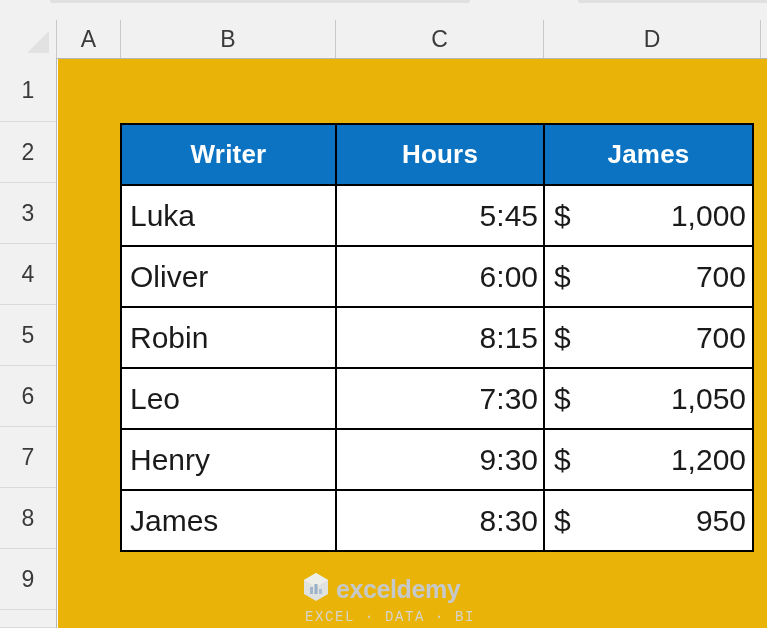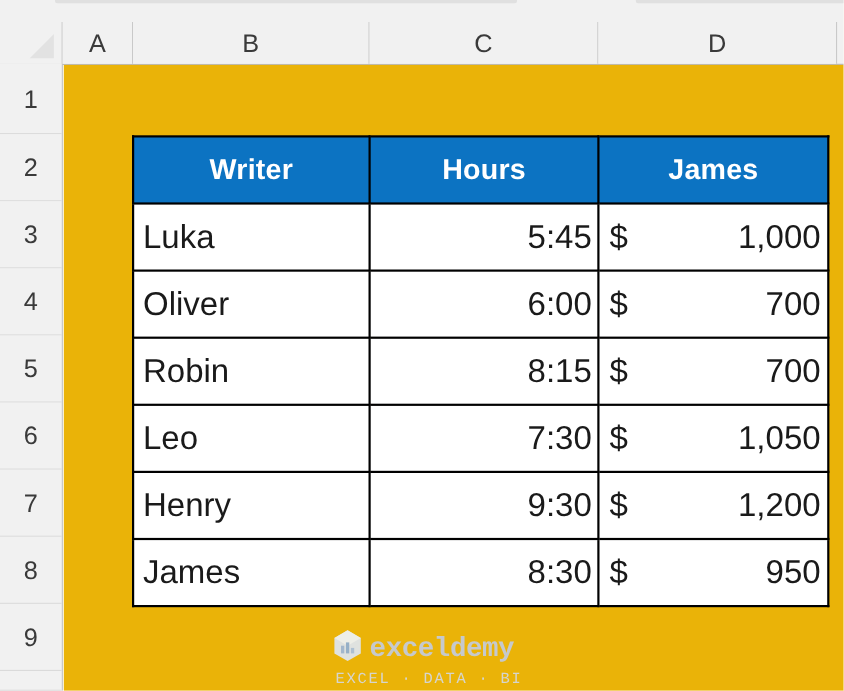--- a/index.html
+++ b/index.html
@@ -173,21 +173,21 @@
     display: flex;
     align-items: center;
     gap: 7px;
   }
   .wm-logo { flex: 0 0 auto; }
   .wm-name {
     font-size: 25px;
     font-weight: bold;
     color: #c3cbdd;
     letter-spacing: -0.4px;
-    font-family: Liberation Mono, monospace;
+    font-family: Liberation Sans, sans-serif;
     line-height: 1;
   }
   .wm-tag {
     margin-top: 3px;
     text-align: right;
     font-size: 14px;
     letter-spacing: 1.6px;
     color: #d4d8e0;
     font-family: Liberation Mono, monospace;
   }

